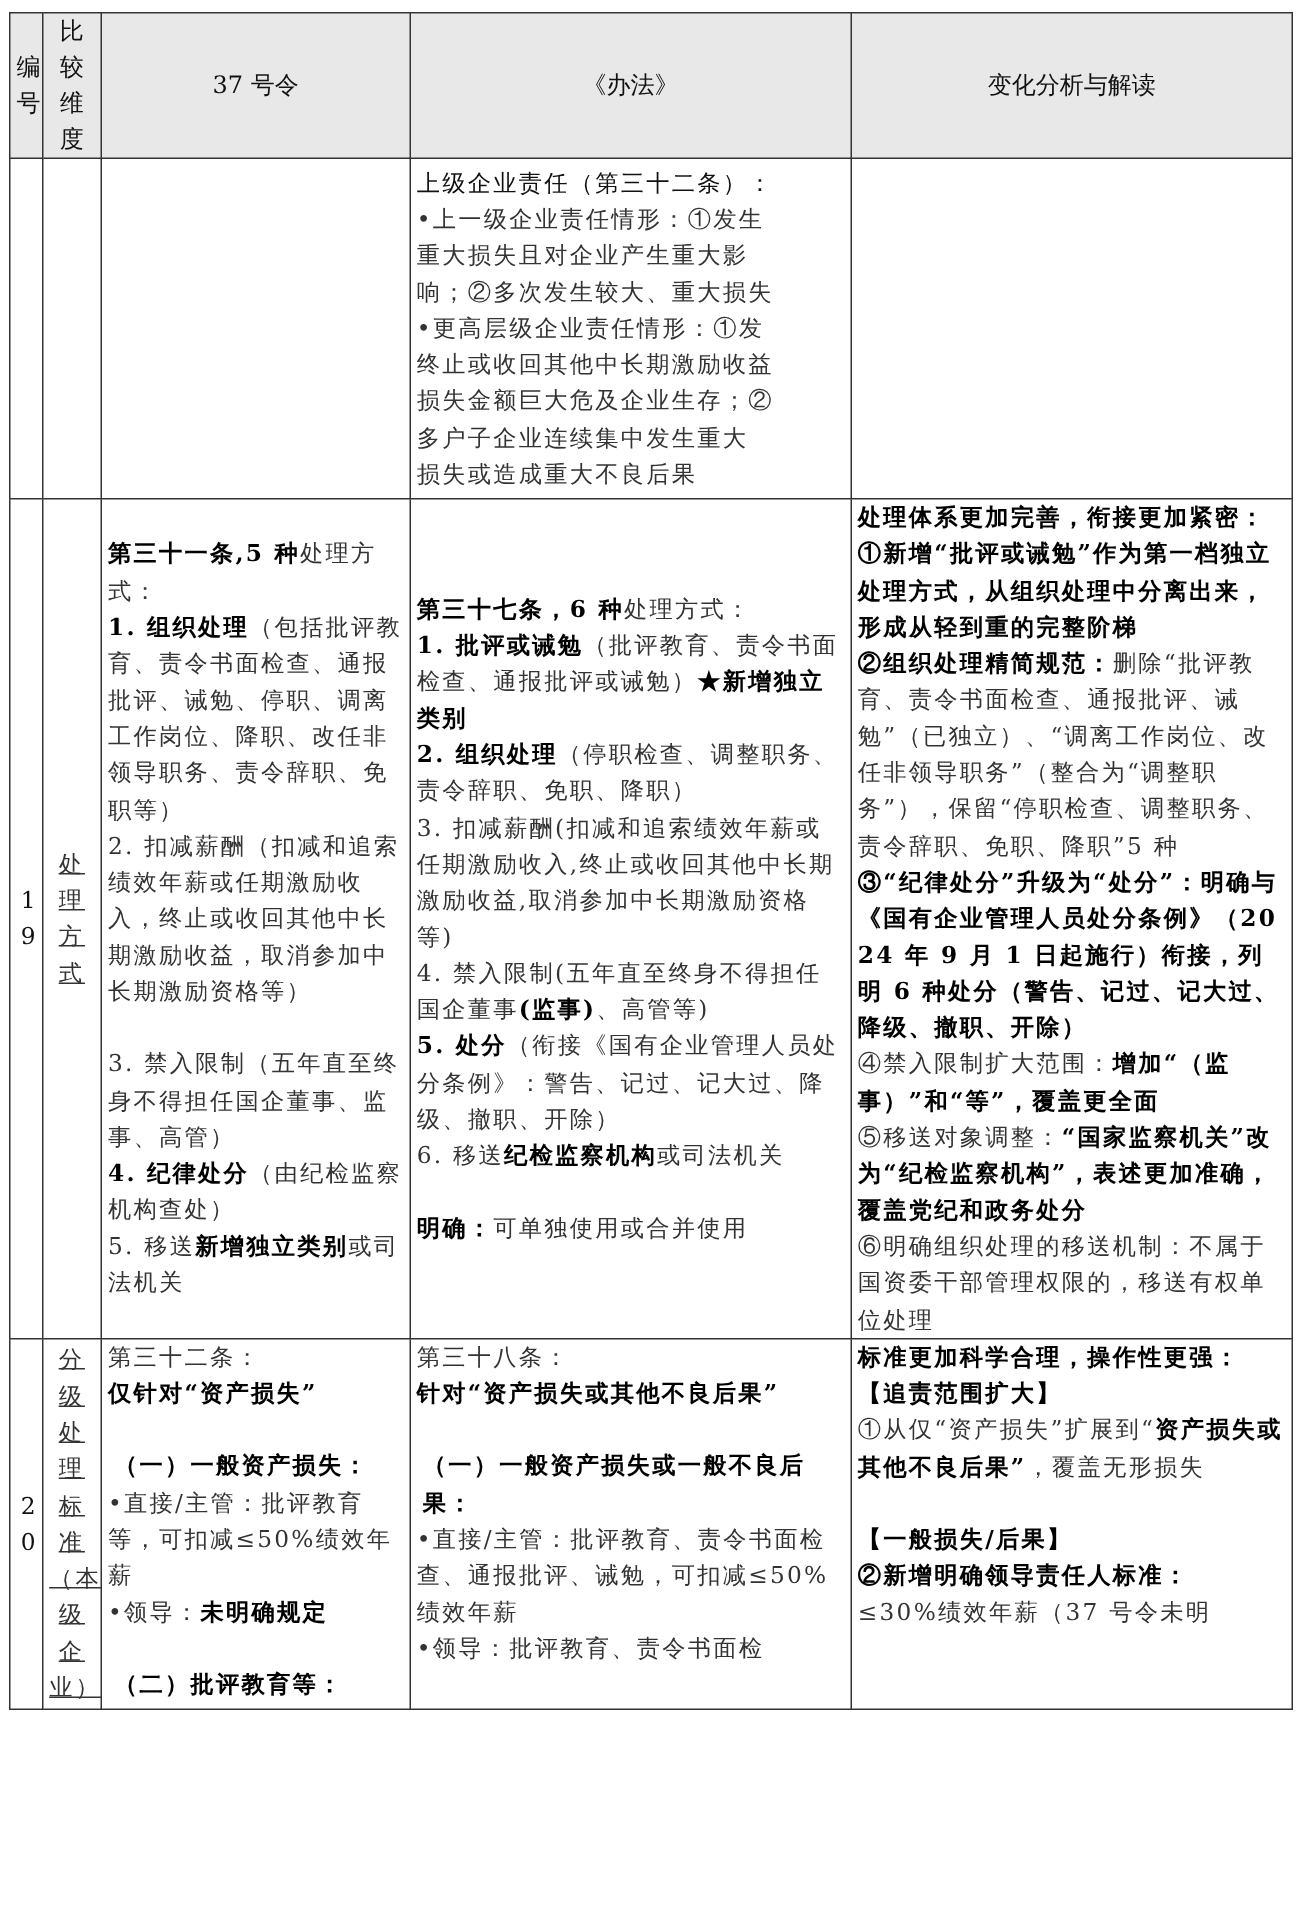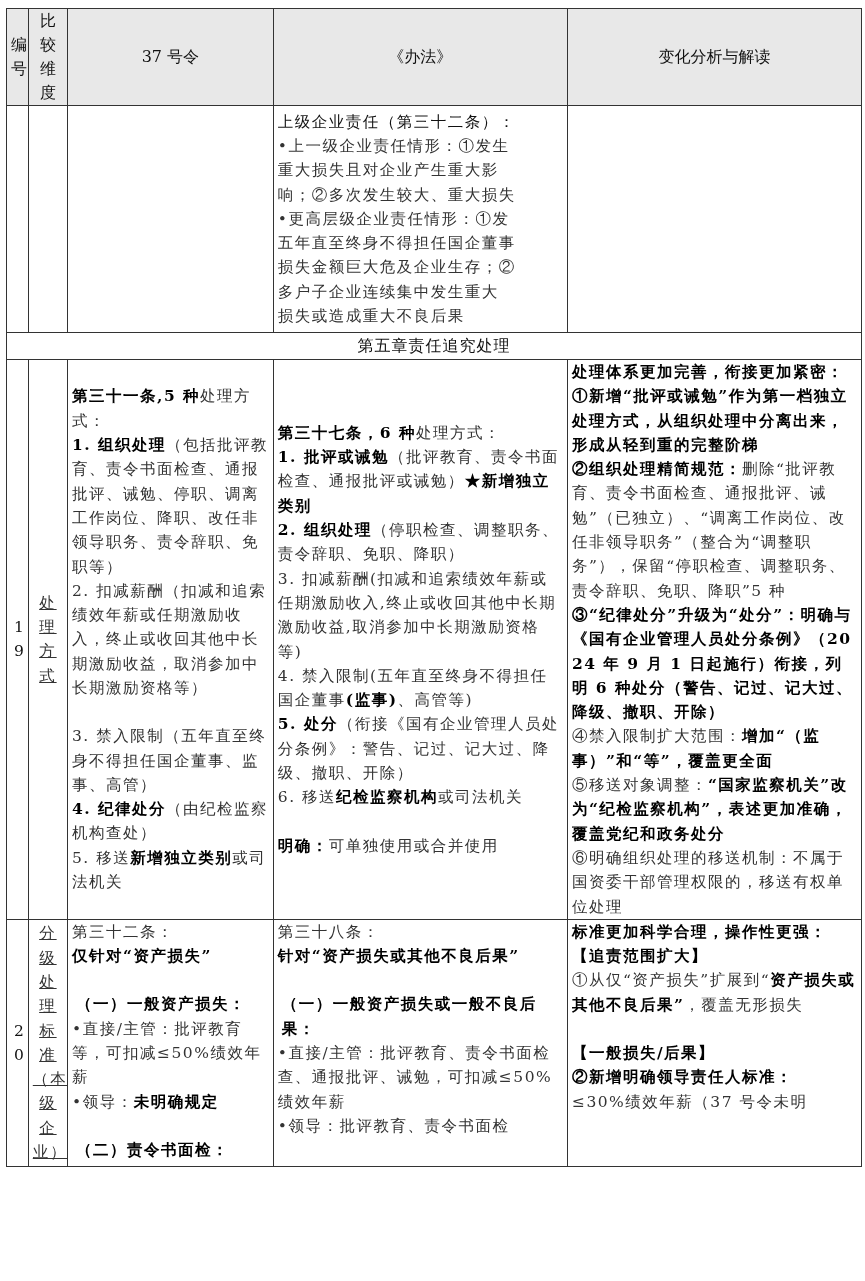--- a/index.html
+++ b/index.html
@@ -75,31 +75,28 @@
     <tr>
       <td></td>
       <td></td>
       <td></td>
       <td class="txt" style="height:226px;margin-top:32px;">
         <span class="line" style="color:#111;">上级企业责任（第三十二条）：</span>
         <span class="line">•上一级企业责任情形：①发生</span>
         <span class="line">重大损失且对企业产生重大影</span>
         <span class="line">响；②多次发生较大、重大损失</span>
         <span class="line">•更高层级企业责任情形：①发</span>
-        <span class="line">五年直至终身不得担任国企董事</span>
+        <span class="line">终止或收回其他中长期激励收益</span>
         <span class="line">损失金额巨大危及企业生存；②</span>
         <span class="line">多户子企业连续集中发生重大</span>
         <span class="line">损失或造成重大不良后果</span>
       </td>
       <td></td>
     </tr>
 
-    <tr class="chapter">
-      <td colspan="5">第五章责任追究处理</td>
-    </tr>
 
     <tr>
       <td class="num">19</td>
       <td class="dim">
         <span class="line">处理</span>
         <span class="line">方式</span>
       </td>
       <td class="txt">
         <div><span class="b">第三十一条,5 种</span><span>处理方式：</span></div>
         <div><span class="b">1. 组织处理</span><span>（包括批评教育、责令书面检查、通报批评、诫勉、停职、调离工作岗位、降职、改任非领导职务、责令辞职、免职等）</span></div>
@@ -142,21 +139,21 @@
         <span class="line">业）</span>
       </td>
       <td class="txt top" style="height:246px;">
         <div>第三十二条：</div>
         <div class="b">仅针对“资产损失”</div>
         <span class="gap"></span>
         <div class="b" style="padding-left:4px;">（一）一般资产损失：</div>
         <div>•直接/主管：批评教育等，可扣减≤50%绩效年薪</div>
         <div><span>•领导：</span><span class="b">未明确规定</span></div>
         <span class="gap"></span>
-        <div class="b" style="padding-left:4px;">（二）责令书面检：</div>
+        <div class="b" style="padding-left:4px;">（二）批评教育等：</div>
       </td>
       <td class="txt top">
         <div>第三十八条：</div>
         <div class="b">针对“资产损失或其他不良后果”</div>
         <span class="gap"></span>
         <div class="b" style="padding-left:4px;">（一）一般资产损失或一般不良后果：</div>
         <div>•直接/主管：批评教育、责令书面检查、通报批评、诫勉，可扣减≤50%绩效年薪</div>
         <div>•领导：批评教育、责令书面检</div>
       </td>
       <td class="txt top">

